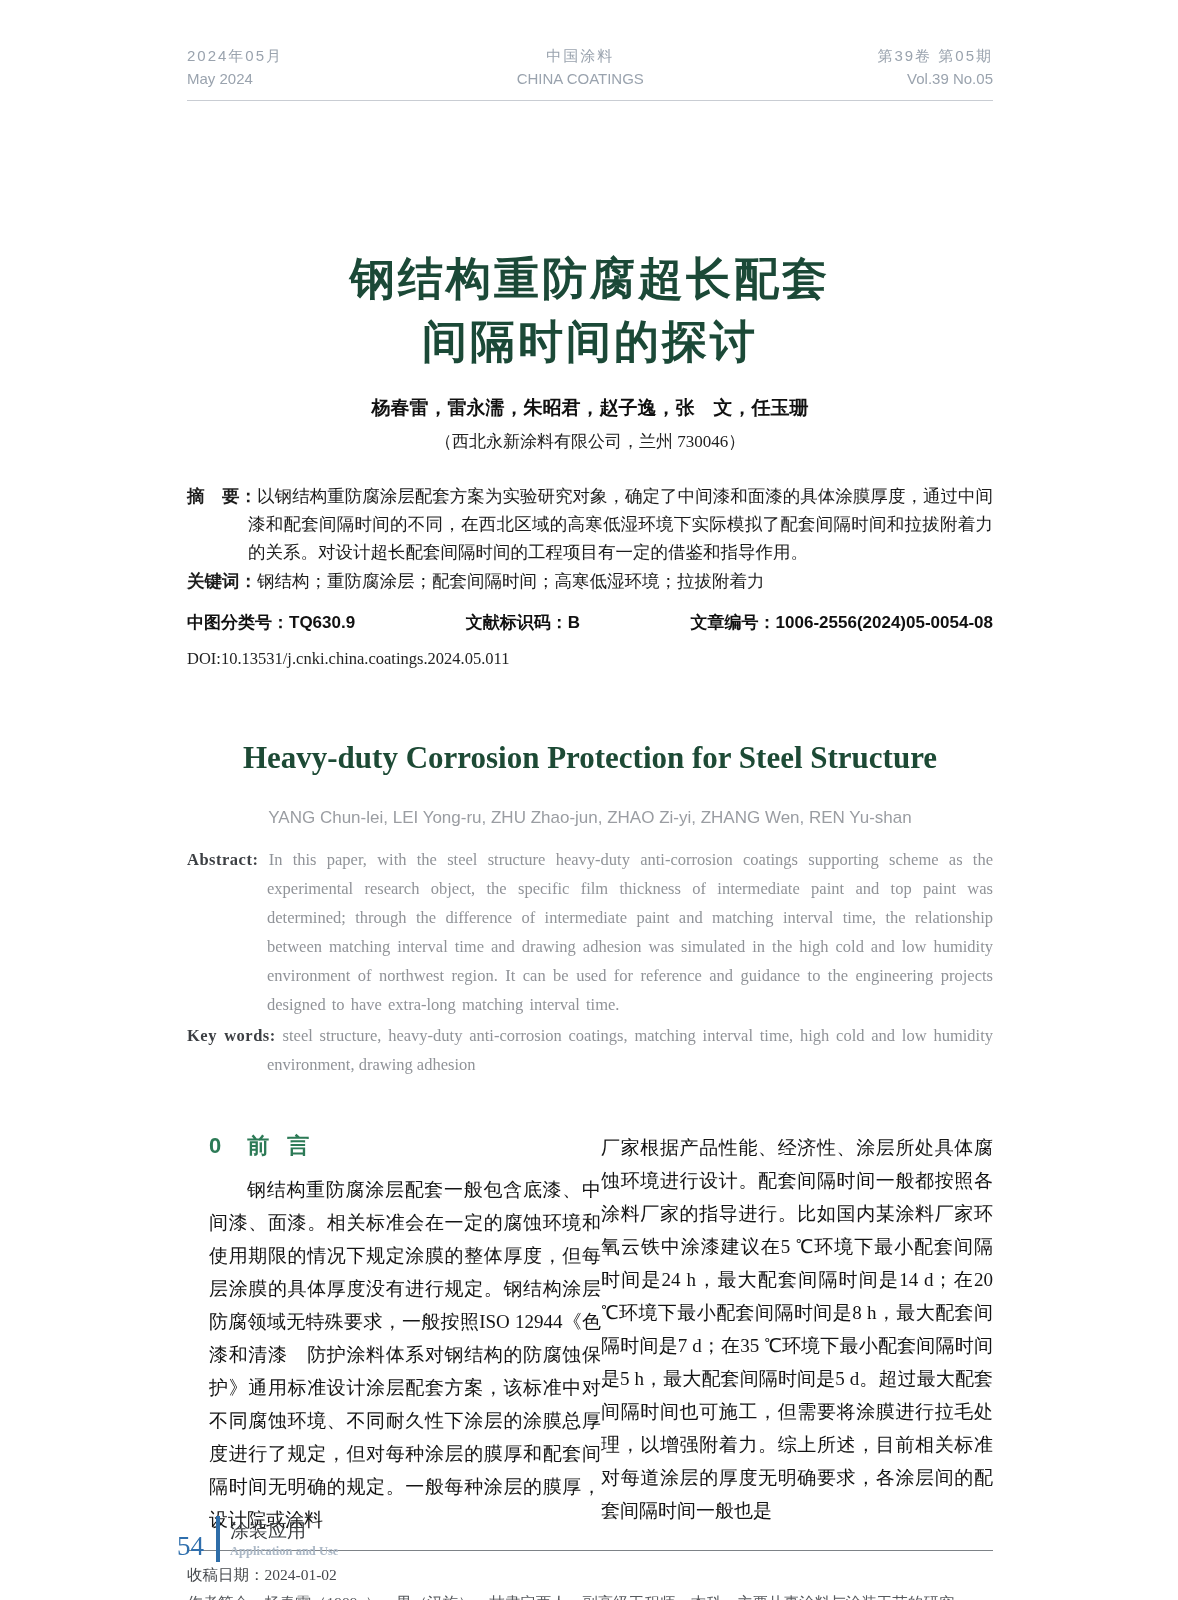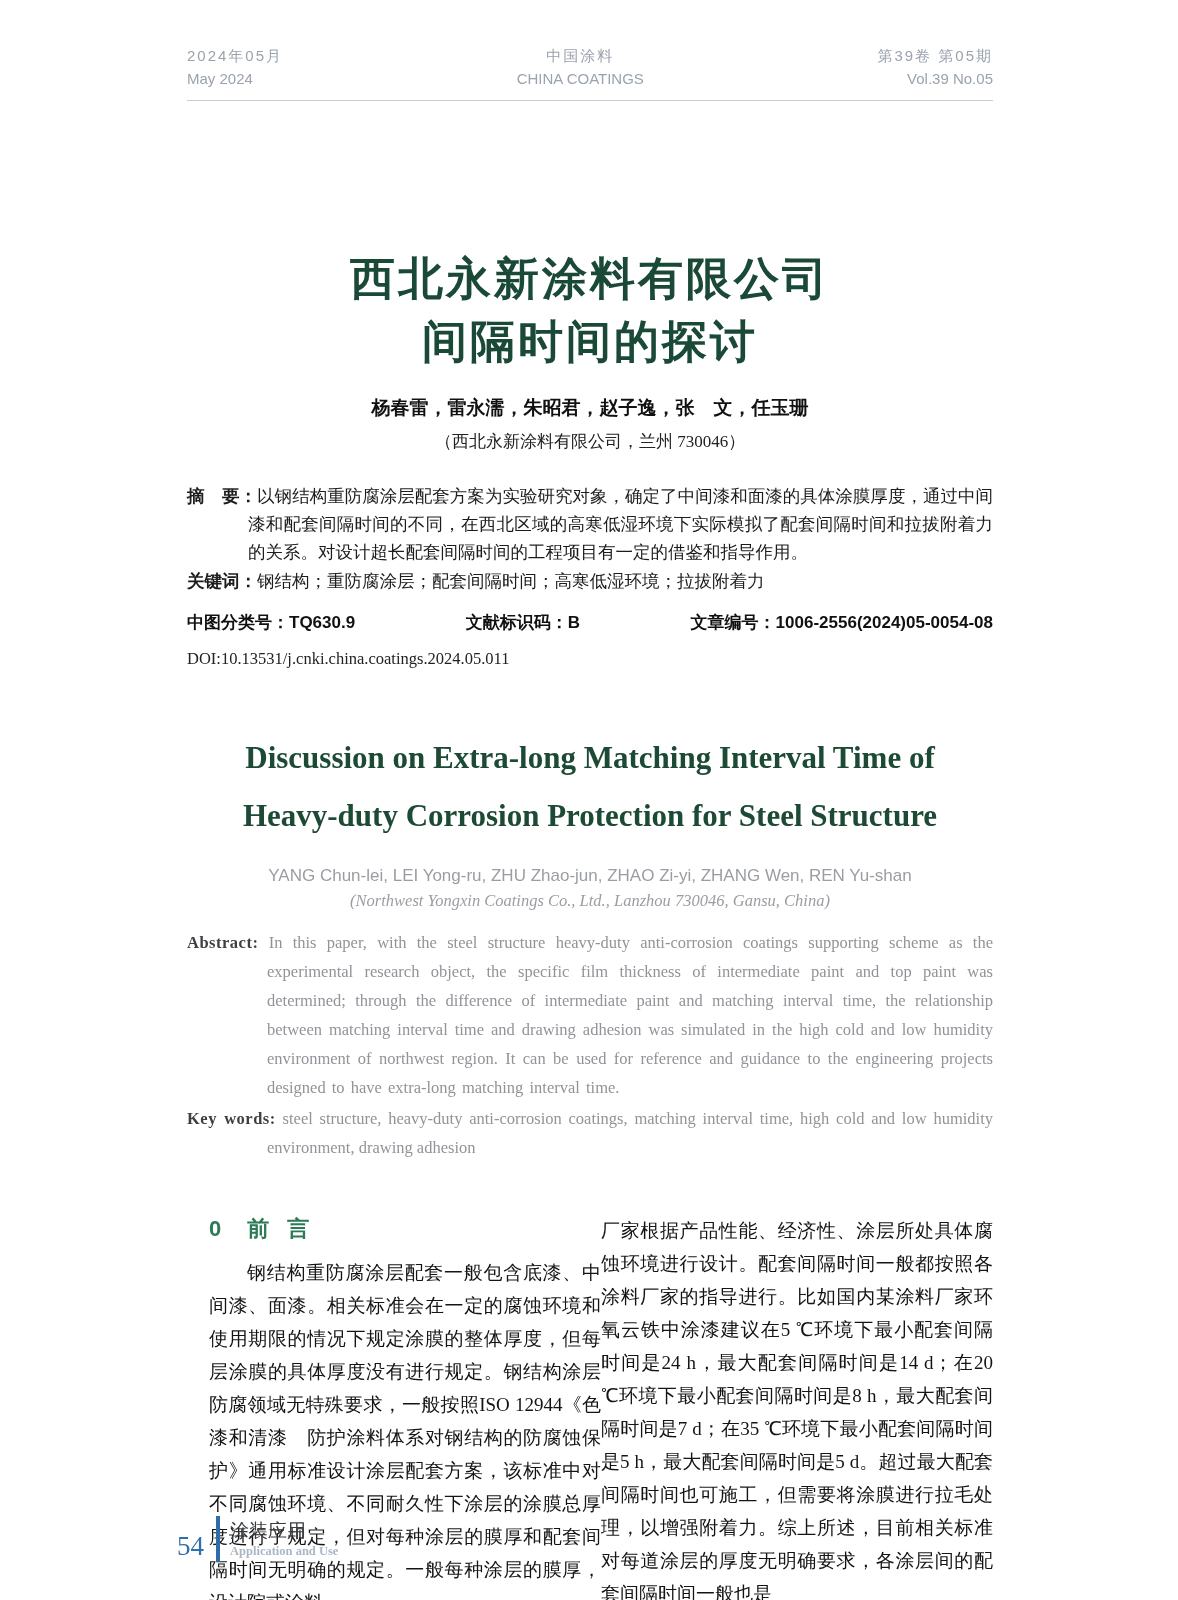--- a/index.html
+++ b/index.html
@@ -169,42 +169,40 @@
       <div class="cn">中国涂料</div>
       <div class="en">CHINA COATINGS</div>
     </div>
     <div class="col right">
       <div class="cn">第39卷 第05期</div>
       <div class="en">Vol.39 No.05</div>
     </div>
   </div>
 
   <div class="cn-title">
-    <div>西北永新涂料有限公司</div>
+    <div>钢结构重防腐超长配套</div>
     <div>间隔时间的探讨</div>
   </div>
   <div class="cn-authors">杨春雷，雷永濡，朱昭君，赵子逸，张　文，任玉珊</div>
   <div class="cn-affiliation">（西北永新涂料有限公司，兰州  730046）</div>
 
   <div class="cn-abstract"><span class="lbl">摘　要：</span><span>以钢结构重防腐涂层配套方案为实验研究对象，确定了中间漆和面漆的具体涂膜厚度，通过中间漆和配套间隔时间的不同，在西北区域的高寒低湿环境下实际模拟了配套间隔时间和拉拔附着力的关系。对设计超长配套间隔时间的工程项目有一定的借鉴和指导作用。</span></div>
   <div class="cn-keywords"><span class="lbl">关键词：</span><span>钢结构；重防腐涂层；配套间隔时间；高寒低湿环境；拉拔附着力</span></div>
 
   <div class="meta-row">
     <span>中图分类号：TQ630.9</span>
     <span>文献标识码：B</span>
     <span>文章编号：1006-2556(2024)05-0054-08</span>
   </div>
   <div class="doi-line">DOI:10.13531/j.cnki.china.coatings.2024.05.011</div>
 
   <div class="en-title">
-    <div>Discussion on Extra-long Matching Interval Time of</div>
     <div>Heavy-duty Corrosion Protection for Steel Structure</div>
   </div>
   <div class="en-authors">YANG Chun-lei, LEI Yong-ru, ZHU Zhao-jun, ZHAO Zi-yi, ZHANG Wen, REN Yu-shan</div>
-  <div class="en-affiliation">(Northwest Yongxin Coatings Co., Ltd., Lanzhou 730046, Gansu, China)</div>
 
   <div class="en-abstract"><span class="lbl">Abstract:</span> <span>In this paper, with the steel structure heavy-duty anti-corrosion coatings supporting scheme as the experimental research object, the specific film thickness of intermediate paint and top paint was determined; through the difference of intermediate paint and matching interval time, the relationship between matching interval time and drawing adhesion was simulated in the high cold and low humidity environment of northwest region. It can be used for reference and guidance to the engineering projects designed to have extra-long matching interval time.</span></div>
   <div class="en-keywords"><span class="lbl">Key words:</span> <span>steel structure, heavy-duty anti-corrosion coatings, matching interval time, high cold and low humidity environment, drawing adhesion</span></div>
 
   <div class="body-cols">
     <div class="bcol">
       <div class="sec-head">
         <span class="no">0</span><span class="ttl">前言</span>
       </div>
       <div class="bpar indent">钢结构重防腐涂层配套一般包含底漆、中间漆、面漆。相关标准会在一定的腐蚀环境和使用期限的情况下规定涂膜的整体厚度，但每层涂膜的具体厚度没有进行规定。钢结构涂层防腐领域无特殊要求，一般按照ISO 12944《色漆和清漆　防护涂料体系对钢结构的防腐蚀保护》通用标准设计涂层配套方案，该标准中对不同腐蚀环境、不同耐久性下涂层的涂膜总厚度进行了规定，但对每种涂层的膜厚和配套间隔时间无明确的规定。一般每种涂层的膜厚，设计院或涂料</div>

